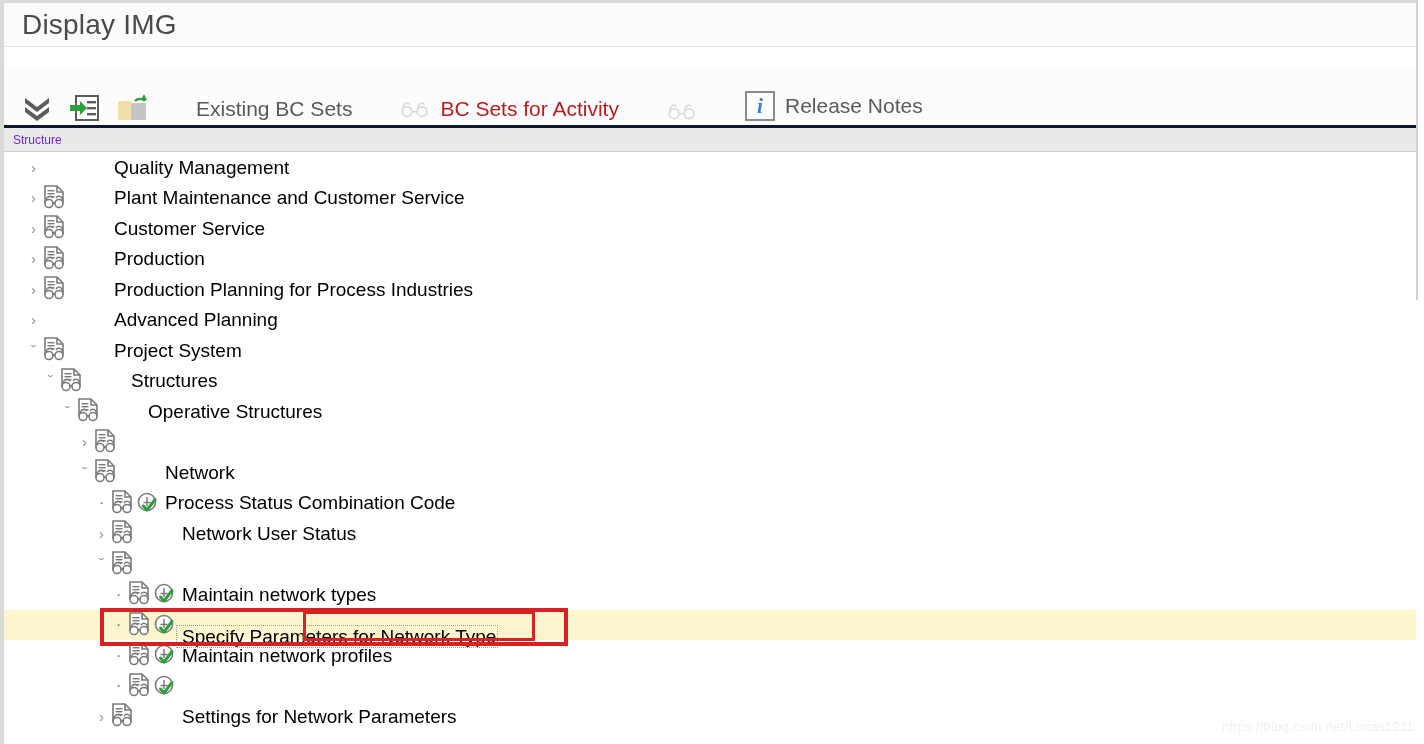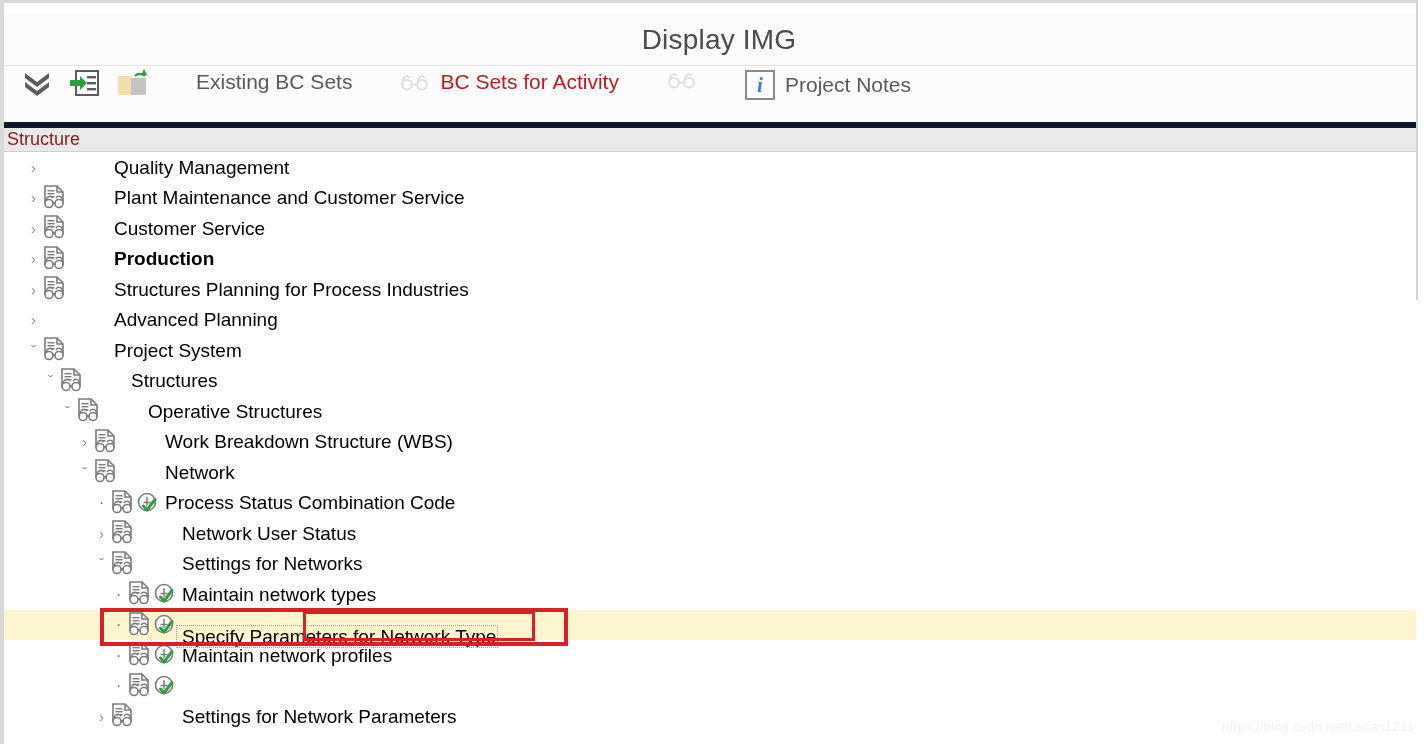--- a/index.html
+++ b/index.html
@@ -41,51 +41,50 @@
     height: 300px;
     background: #ffffff;
     border-left: 2px solid #d2d2d2;
     box-sizing: border-box;
   }
 
   
   .titlebar {
     position: absolute;
     left: 4px;
-    top: 15px;
+    top: 3px;
     width: 1412px;
-    height: 51px;
+    height: 44px;
     background: #fbfbfb;
     border-bottom: 1px solid #e3e3e3;
     box-sizing: border-box;
     display: flex;
     align-items: center;
-    justify-content: center;
   }
   .app-title {
     margin-left: 18px;
     font-size: 28px;
     color: #4a4a4a;
     font-weight: 400;
     letter-spacing: 0.2px;
     white-space: nowrap;
   }
 
   
   .toolbar {
     position: absolute;
     left: 4px;
     top: 66px;
     width: 1412px;
     height: 62px;
     background: #fcfcfc;
-    border-bottom: 6px solid #0f172a;
-    box-sizing: border-box;
-    display: flex;
-    align-items: flex-start;
+    border-bottom: 3px solid #0f172a;
+    box-sizing: border-box;
+    display: flex;
+    align-items: flex-end;
   }
   .tb-icons {
     display: flex;
     align-items: center;
     gap: 14px;
     margin-left: 16px;
   }
   .tb-icon {
     width: 34px;
     height: 34px;
@@ -131,23 +130,23 @@
     top: 128px;
     width: 1412px;
     height: 24px;
     background: #e9e9e9;
     border-bottom: 1px solid #cfcfcf;
     box-sizing: border-box;
     display: flex;
     align-items: center;
   }
   .structbar .label {
-    margin-left: 3px;
-    font-size: 18px;
-    color: #7f1d1d;
+    margin-left: 9px;
+    font-size: 12px;
+    color: #6d28d9;
   }
 
   
   .tree {
     position: absolute;
     left: 4px;
     top: 152px;
     width: 1412px;
     height: 590px;
     background: #ffffff;
@@ -284,21 +283,21 @@
           <circle cx="25" cy="13" r="5.5" fill="none" stroke="#dcdcdc" stroke-width="2"></circle>
           <path d="M13.5 13 L19.5 13" stroke="#dcdcdc" stroke-width="2" fill="none"></path>
           <path d="M3 10 C4 3, 8 2, 11 5" stroke="#dcdcdc" stroke-width="2" fill="none"></path>
           <path d="M20 10 C21 3, 25 2, 28 5" stroke="#dcdcdc" stroke-width="2" fill="none"></path>
         </svg>
       </span>
     </div>
 
     <div class="tb-btn gap">
       <span class="rn-box">i</span>
-      <span>Project Notes</span>
+      <span>Release Notes</span>
     </div>
   </div>
 
   <div class="structbar">
     <div class="label">Structure</div>
   </div>
 
   <div class="tree" id="tree">
       <div class="row" style="padding-left: 22px;">
         <span class="twisty">›</span>
@@ -363,39 +362,39 @@
             <rect x="5.5" y="5" width="7" height="1.4" fill="#7b7b7b"></rect>
             <rect x="5.5" y="8" width="7" height="1.4" fill="#7b7b7b"></rect>
             <rect x="5.5" y="11" width="7" height="1.4" fill="#7b7b7b"></rect>
             <circle cx="7" cy="18.5" r="4" fill="#ffffff" stroke="#7b7b7b" stroke-width="1.6"></circle>
             <circle cx="17" cy="18.5" r="4" fill="#ffffff" stroke="#7b7b7b" stroke-width="1.6"></circle>
             <path d="M11 18 L13 18" stroke="#7b7b7b" stroke-width="1.5"></path>
             <path d="M4 15 C5 11, 9 10, 11 13" stroke="#7b7b7b" stroke-width="1.5" fill="none"></path>
             <path d="M14 13 C16 10, 20 11, 20.5 15" stroke="#7b7b7b" stroke-width="1.5" fill="none"></path>
           </svg>
         </span>
-        <span class="row-label" style="padding-left: 47px; font-weight: bold;">Production</span>
+        <span class="row-label" style="padding-left: 47px;">Production</span>
       </div>
       <div class="row" style="padding-left: 22px;">
         <span class="twisty">›</span>
         <span class="doc-ico">
           <svg width="24" height="26" viewBox="0 0 24 26">
             <path d="M3 1 H15 L21 7 V18 H3 Z" fill="#ffffff" stroke="#7b7b7b" stroke-width="1.6"></path>
             <path d="M15 1 L15 7 L21 7" fill="none" stroke="#7b7b7b" stroke-width="1.6"></path>
             <rect x="5.5" y="5" width="7" height="1.4" fill="#7b7b7b"></rect>
             <rect x="5.5" y="8" width="7" height="1.4" fill="#7b7b7b"></rect>
             <rect x="5.5" y="11" width="7" height="1.4" fill="#7b7b7b"></rect>
             <circle cx="7" cy="18.5" r="4" fill="#ffffff" stroke="#7b7b7b" stroke-width="1.6"></circle>
             <circle cx="17" cy="18.5" r="4" fill="#ffffff" stroke="#7b7b7b" stroke-width="1.6"></circle>
             <path d="M11 18 L13 18" stroke="#7b7b7b" stroke-width="1.5"></path>
             <path d="M4 15 C5 11, 9 10, 11 13" stroke="#7b7b7b" stroke-width="1.5" fill="none"></path>
             <path d="M14 13 C16 10, 20 11, 20.5 15" stroke="#7b7b7b" stroke-width="1.5" fill="none"></path>
           </svg>
         </span>
-        <span class="row-label" style="padding-left: 47px;">Structures Planning for Process Industries</span>
+        <span class="row-label" style="padding-left: 47px;">Production Planning for Process Industries</span>
       </div>
       <div class="row" style="padding-left: 22px;">
         <span class="twisty">›</span>
         <span class="doc-ico empty">
           <svg width="24" height="26" viewBox="0 0 24 26">
             <path d="M3 1 H15 L21 7 V18 H3 Z" fill="#ffffff" stroke="#7b7b7b" stroke-width="1.6"></path>
             <path d="M15 1 L15 7 L21 7" fill="none" stroke="#7b7b7b" stroke-width="1.6"></path>
             <rect x="5.5" y="5" width="7" height="1.4" fill="#7b7b7b"></rect>
             <rect x="5.5" y="8" width="7" height="1.4" fill="#7b7b7b"></rect>
             <rect x="5.5" y="11" width="7" height="1.4" fill="#7b7b7b"></rect>
@@ -471,21 +470,20 @@
             <rect x="5.5" y="5" width="7" height="1.4" fill="#7b7b7b"></rect>
             <rect x="5.5" y="8" width="7" height="1.4" fill="#7b7b7b"></rect>
             <rect x="5.5" y="11" width="7" height="1.4" fill="#7b7b7b"></rect>
             <circle cx="7" cy="18.5" r="4" fill="#ffffff" stroke="#7b7b7b" stroke-width="1.6"></circle>
             <circle cx="17" cy="18.5" r="4" fill="#ffffff" stroke="#7b7b7b" stroke-width="1.6"></circle>
             <path d="M11 18 L13 18" stroke="#7b7b7b" stroke-width="1.5"></path>
             <path d="M4 15 C5 11, 9 10, 11 13" stroke="#7b7b7b" stroke-width="1.5" fill="none"></path>
             <path d="M14 13 C16 10, 20 11, 20.5 15" stroke="#7b7b7b" stroke-width="1.5" fill="none"></path>
           </svg>
         </span>
-        <span class="row-label" style="padding-left: 47px;">Work Breakdown Structure (WBS)</span>
       </div>
       <div class="row" style="padding-left: 73px;">
         <span class="twisty">ˇ</span>
         <span class="doc-ico">
           <svg width="24" height="26" viewBox="0 0 24 26">
             <path d="M3 1 H15 L21 7 V18 H3 Z" fill="#ffffff" stroke="#7b7b7b" stroke-width="1.6"></path>
             <path d="M15 1 L15 7 L21 7" fill="none" stroke="#7b7b7b" stroke-width="1.6"></path>
             <rect x="5.5" y="5" width="7" height="1.4" fill="#7b7b7b"></rect>
             <rect x="5.5" y="8" width="7" height="1.4" fill="#7b7b7b"></rect>
             <rect x="5.5" y="11" width="7" height="1.4" fill="#7b7b7b"></rect>
@@ -550,21 +548,20 @@
             <rect x="5.5" y="5" width="7" height="1.4" fill="#7b7b7b"></rect>
             <rect x="5.5" y="8" width="7" height="1.4" fill="#7b7b7b"></rect>
             <rect x="5.5" y="11" width="7" height="1.4" fill="#7b7b7b"></rect>
             <circle cx="7" cy="18.5" r="4" fill="#ffffff" stroke="#7b7b7b" stroke-width="1.6"></circle>
             <circle cx="17" cy="18.5" r="4" fill="#ffffff" stroke="#7b7b7b" stroke-width="1.6"></circle>
             <path d="M11 18 L13 18" stroke="#7b7b7b" stroke-width="1.5"></path>
             <path d="M4 15 C5 11, 9 10, 11 13" stroke="#7b7b7b" stroke-width="1.5" fill="none"></path>
             <path d="M14 13 C16 10, 20 11, 20.5 15" stroke="#7b7b7b" stroke-width="1.5" fill="none"></path>
           </svg>
         </span>
-        <span class="row-label" style="padding-left: 47px;">Settings for Networks</span>
       </div>
       <div class="row" style="padding-left: 107px;">
         <span class="twisty leaf">·</span>
         <span class="doc-ico">
           <svg width="24" height="26" viewBox="0 0 24 26">
             <path d="M3 1 H15 L21 7 V18 H3 Z" fill="#ffffff" stroke="#7b7b7b" stroke-width="1.6"></path>
             <path d="M15 1 L15 7 L21 7" fill="none" stroke="#7b7b7b" stroke-width="1.6"></path>
             <rect x="5.5" y="5" width="7" height="1.4" fill="#7b7b7b"></rect>
             <rect x="5.5" y="8" width="7" height="1.4" fill="#7b7b7b"></rect>
             <rect x="5.5" y="11" width="7" height="1.4" fill="#7b7b7b"></rect>

